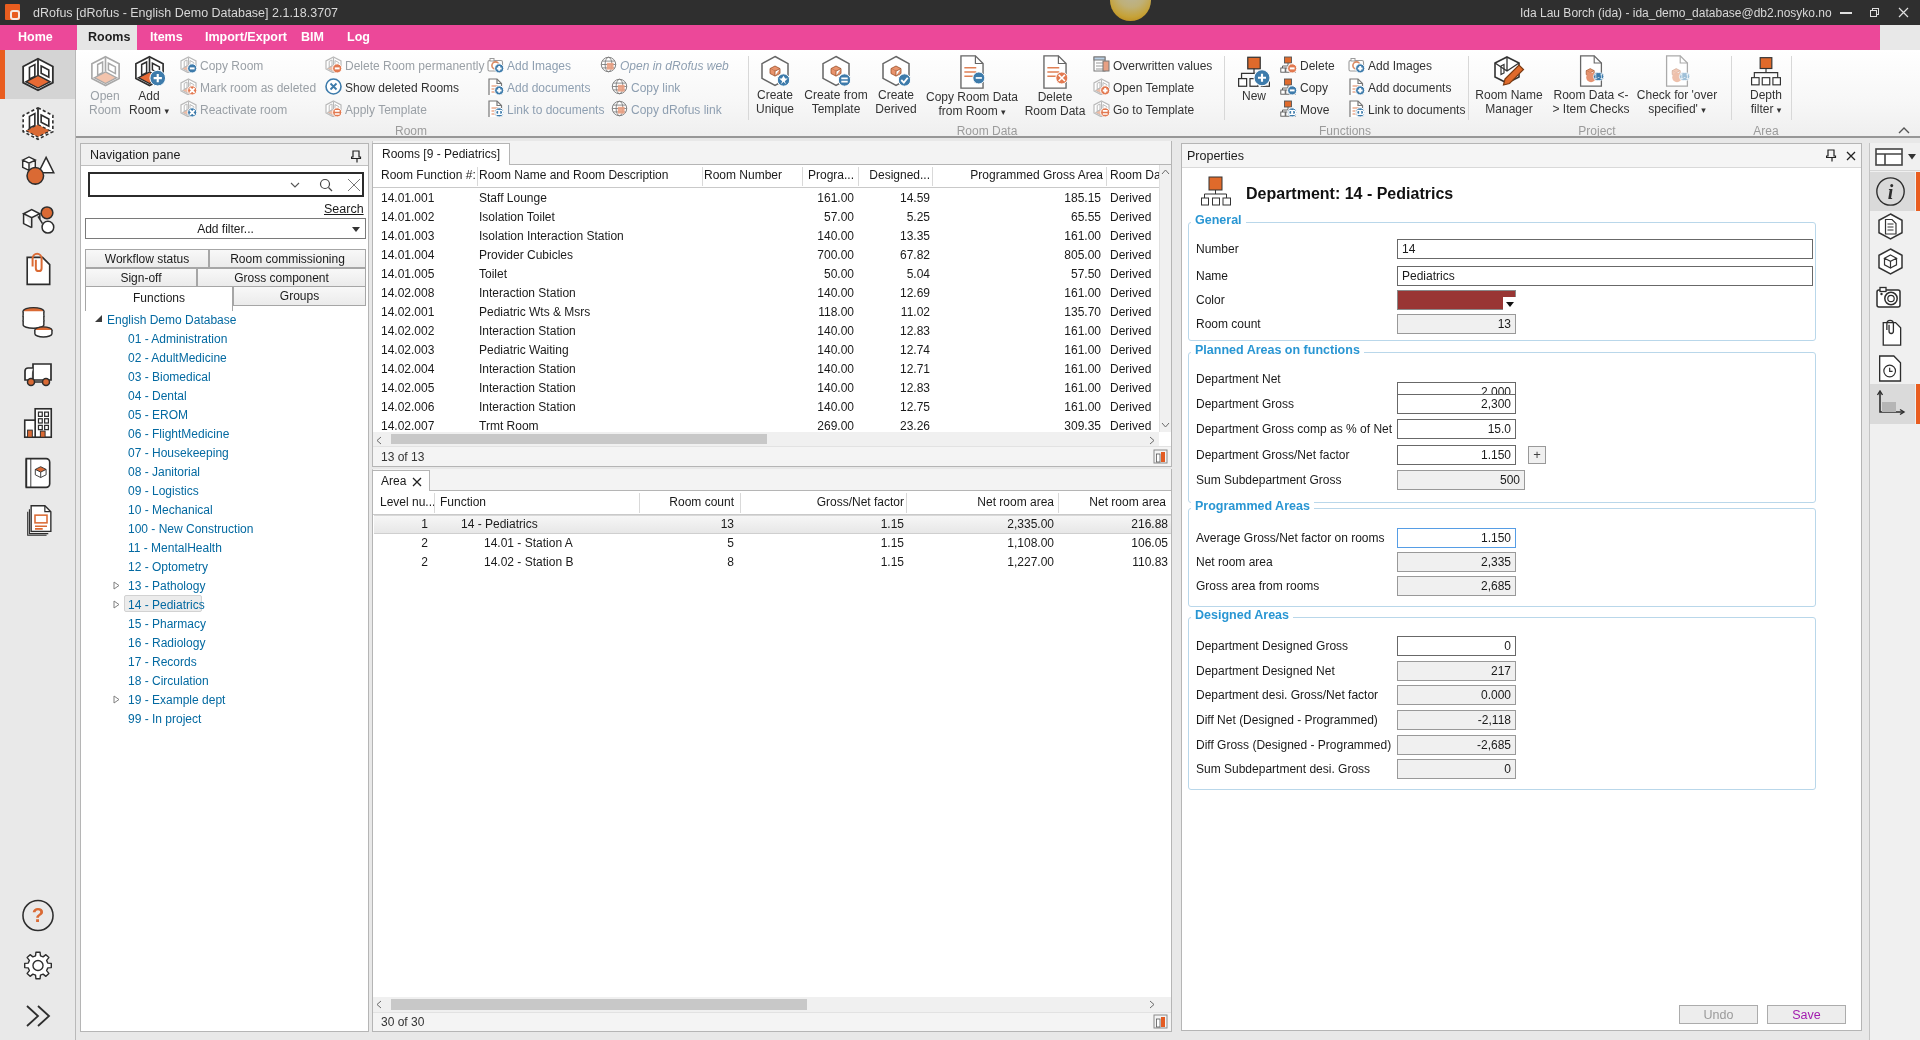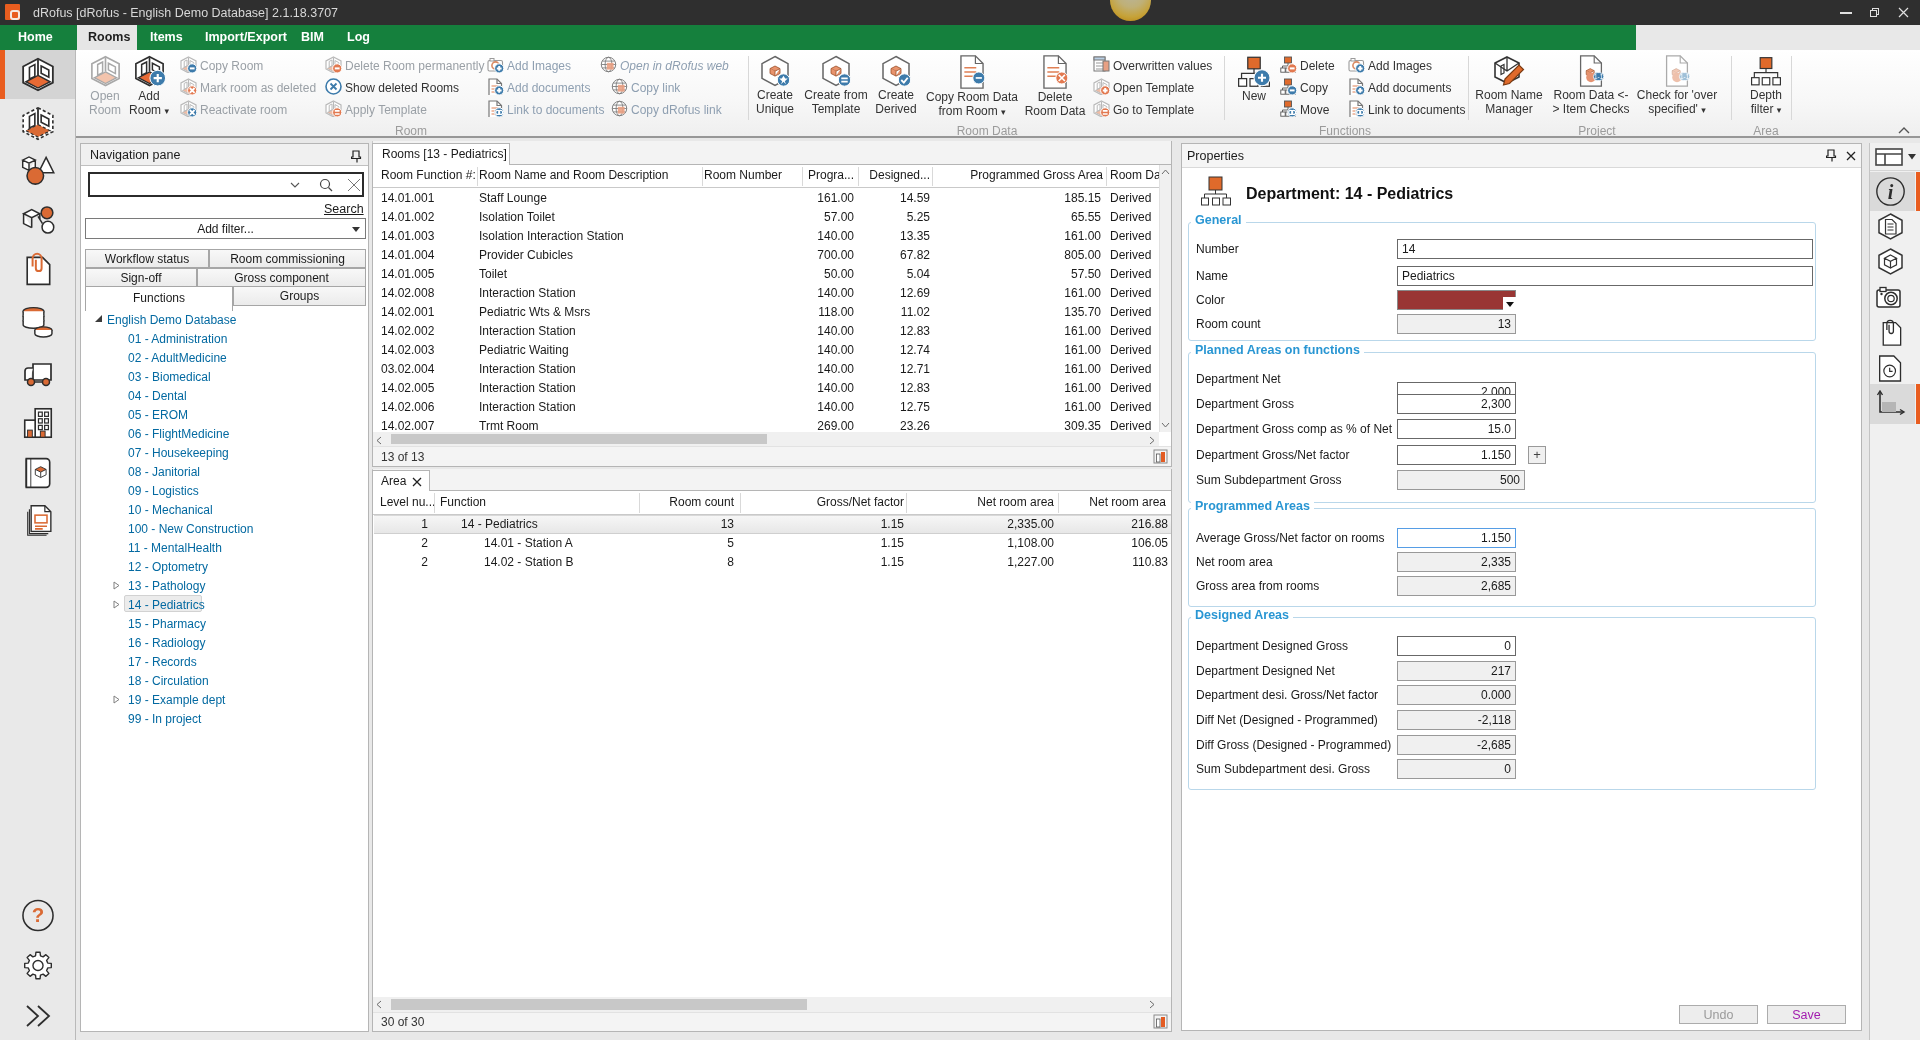--- a/index.html
+++ b/index.html
@@ -1,21 +1,21 @@
 <!DOCTYPE html>
 <html><head>
 <meta charset="utf-8">
 <style>
 * { margin:0; padding:0; box-sizing:border-box; }
 html,body { width:1920px; height:1040px; }
 body { position:relative; font-family:"Liberation Sans", sans-serif; background:#e8e8e8; overflow:hidden; color:#222; }
 .abs { position:absolute; }
 
 #titlebar { left:0; top:0; width:1920px; height:25px; background:#2f2f2f; z-index:5; }
-#tabrow { left:0; top:25px; width:1636px; height:25px; background:#15803d; z-index:4; }
+#tabrow { left:0; top:25px; width:1880px; height:25px; background:#ec4899; z-index:4; }
 .ttext { color:#d8d8d8; font-size:12.5px; }
 .tabtxt { color:#fff; font-weight:bold; font-size:12.5px; line-height:25px; position:absolute; top:0; }
 #ball { left:1110px; top:-20px; width:41px; height:41px; border-radius:50%; filter:blur(0.6px);
   background:radial-gradient(circle at 52% 32%, #b9b49c 0%, #bfb077 40%, #c6a238 68%, #bf9326 80%, rgba(47,47,47,0) 88%); z-index:6; }
 
 #ribbon { left:0; top:50px; width:1920px; height:88px; background:linear-gradient(#ffffff, #f7f7f7 60%, #efefef); border-bottom:2px solid #979797; z-index:3; }
 .rsep { position:absolute; top:6px; width:1px; height:64px; background:#d8d8d8; }
 .rlabel { position:absolute; top:74px; height:14px; font-size:12px; color:#9b9b9b; text-align:center; }
 .bigbtn { position:absolute; top:2px; text-align:center; font-size:12px; color:#333; line-height:13.5px; }
 .bigbtn .ic { display:block; margin:3px auto 2px auto; }
@@ -196,20 +196,21 @@
         <rect x="3" y="2.5" width="4" height="2.5" fill="#fff" stroke="#9a9a9a" stroke-width="1"></rect>
         <circle cx="8.5" cy="9.5" r="3.6" fill="none" stroke="#d98a63" stroke-width="1.6"></circle>
       </g>
 </defs>
 </svg>
 
 <div class="abs" id="titlebar">
   <div class="abs" style="left:5px;top:3.5px;width:15px;height:16.5px;background:#e95d1f;border-radius:1px;"></div>
   <div class="abs" style="left:10px;top:10px;width:10px;height:10px;border:2px solid #f5e9e2;border-radius:3px;"></div>
   <div class="abs ttext" style="left:33px;top:0;line-height:26px;">dRofus [dRofus - English Demo Database] 2.1.18.3707</div>
+  <div class="abs ttext" style="left:1520px;top:0;line-height:26px;font-size:12px;">Ida Lau Borch (ida) - ida_demo_database@db2.nosyko.no</div>
   <div class="abs" style="left:1840px;top:12px;width:12px;height:1.5px;background:#e0e0e0;"></div>
   <div class="abs" style="left:1872px;top:8px;width:7px;height:7px;border:1px solid #e0e0e0;"></div>
   <div class="abs" style="left:1870px;top:10px;width:7px;height:7px;border:1px solid #e0e0e0;background:#2f2f2f;"></div>
   <svg class="abs" style="left:1898px;top:7px;" width="11" height="11" viewBox="0 0 11 11">
       <path d="M1 1 L10 10 M10 1 L1 10" stroke="#e0e0e0" stroke-width="1.2"></path>
     </svg>
 </div>
 <div class="abs" id="ball"></div>
 
 <div class="abs" id="tabrow">
@@ -524,21 +525,21 @@
     <div class="treerow" style="top:528px;padding-left:47px;">18 - Circulation</div>
     <svg class="abs" style="left:32px;top:551px;" width="7" height="9" viewBox="0 0 7 9">
         <path d="M1 1 L6 4.5 L1 8 z" fill="none" stroke="#808080"></path>
       </svg>
     <div class="treerow" style="top:547px;padding-left:47px;">19 - Example dept</div>
     <div class="treerow" style="top:566px;padding-left:47px;">99 - In project</div>
   </div>
 </div>
 
 <div class="abs" style="left:372px;top:141px;width:800px;height:23px;background:#f3f3f3;border-left:1px solid #c9c9c9;border-right:1px solid #b5b5b5;"></div>
-<div class="tab" style="left:372px;top:143px;width:138px;height:22px;padding-left:9px;z-index:2;">Rooms [13 - Pediatrics]</div>
+<div class="tab" style="left:372px;top:143px;width:138px;height:22px;padding-left:9px;z-index:2;">Rooms [9 - Pediatrics]</div>
 <div class="panel" id="rooms" style="left:372px;top:164px;width:800px;height:303px;">
   <div id="rooms-grid">
 <div class="gh" style="left:8px;top:0;">Room Function #:</div>
 <div class="gh" style="left:106px;top:0;">Room Name and Room Description</div>
 <div class="gh" style="left:331px;top:0;">Room Number</div>
 <div class="gh num" style="left:421px;top:0;width:60px;">Progra...</div>
 <div class="gh num" style="left:490px;top:0;width:67px;">Designed...</div>
 <div class="gh num" style="left:560px;top:0;width:170px;">Programmed Gross Area</div>
 <div class="gh" style="left:737px;top:0;">Room Da...</div>
 <div class="abs" style="left:0;top:22px;width:786px;height:1px;background:#c9c9c9;"></div>
@@ -595,21 +596,21 @@
 <div class="gr num" style="left:381px;top:157px;width:100px;">140.00</div>
 <div class="gr num" style="left:490px;top:157px;width:67px;">12.83</div>
 <div class="gr num" style="left:600px;top:157px;width:128px;">161.00</div>
 <div class="gr" style="left:737px;top:157px;">Derived</div>
 <div class="gr" style="left:8px;top:176px;">14.02.003</div>
 <div class="gr" style="left:106px;top:176px;">Pediatric Waiting</div>
 <div class="gr num" style="left:381px;top:176px;width:100px;">140.00</div>
 <div class="gr num" style="left:490px;top:176px;width:67px;">12.74</div>
 <div class="gr num" style="left:600px;top:176px;width:128px;">161.00</div>
 <div class="gr" style="left:737px;top:176px;">Derived</div>
-<div class="gr" style="left:8px;top:195px;">03.02.004</div>
+<div class="gr" style="left:8px;top:195px;">14.02.004</div>
 <div class="gr" style="left:106px;top:195px;">Interaction Station</div>
 <div class="gr num" style="left:381px;top:195px;width:100px;">140.00</div>
 <div class="gr num" style="left:490px;top:195px;width:67px;">12.71</div>
 <div class="gr num" style="left:600px;top:195px;width:128px;">161.00</div>
 <div class="gr" style="left:737px;top:195px;">Derived</div>
 <div class="gr" style="left:8px;top:214px;">14.02.005</div>
 <div class="gr" style="left:106px;top:214px;">Interaction Station</div>
 <div class="gr num" style="left:381px;top:214px;width:100px;">140.00</div>
 <div class="gr num" style="left:490px;top:214px;width:67px;">12.83</div>
 <div class="gr num" style="left:600px;top:214px;width:128px;">161.00</div>

